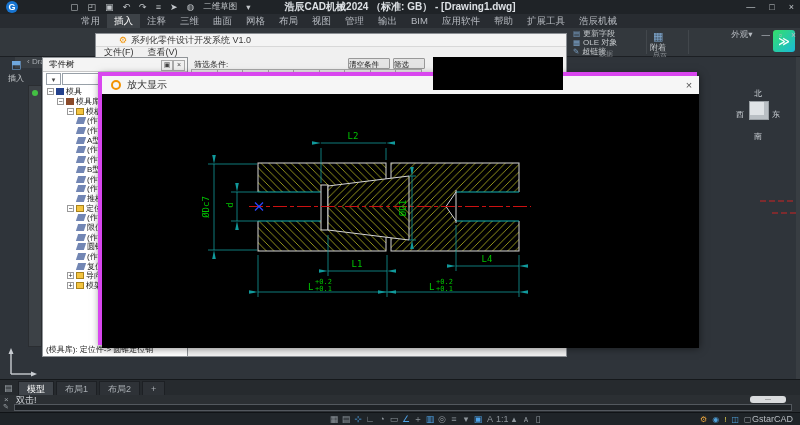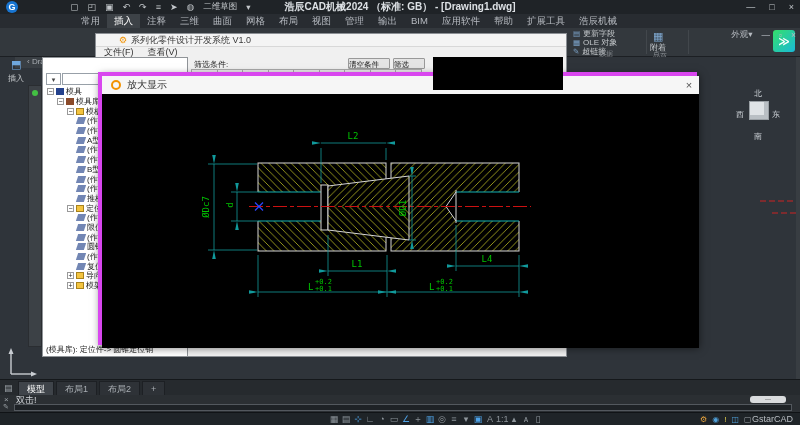--- a/index.html
+++ b/index.html
@@ -231,20 +231,25 @@
       <div class="fcell">d</div>
       <div class="fcell">L</div>
       <div class="fcell">L1</div>
       <div class="fcell">L2</div>
       <div class="fcell">L4</div>
       <div class="fcell"></div>
     </div>
 </div>
 
 <div class="abs treepanel">
+  <div class="abs tp-head">
+    <span class="abs tp-title">零件树</span>
+    <span class="abs tp-btn" style="left:118px;">▣</span>
+    <span class="abs tp-btn" style="left:130px;">×</span>
+  </div>
   <div class="abs tp-ddl">▾</div>
   <div class="abs tp-input"></div>
   <div class="abs tree">
       <div class="trow" style="padding-left: 2px;">
         <span class="texp">−</span>
         <span class="tico i-root"></span>
         <span class="tlbl">模具</span>
       </div>
       <div class="trow" style="padding-left: 12px;">
         <span class="texp">−</span>

